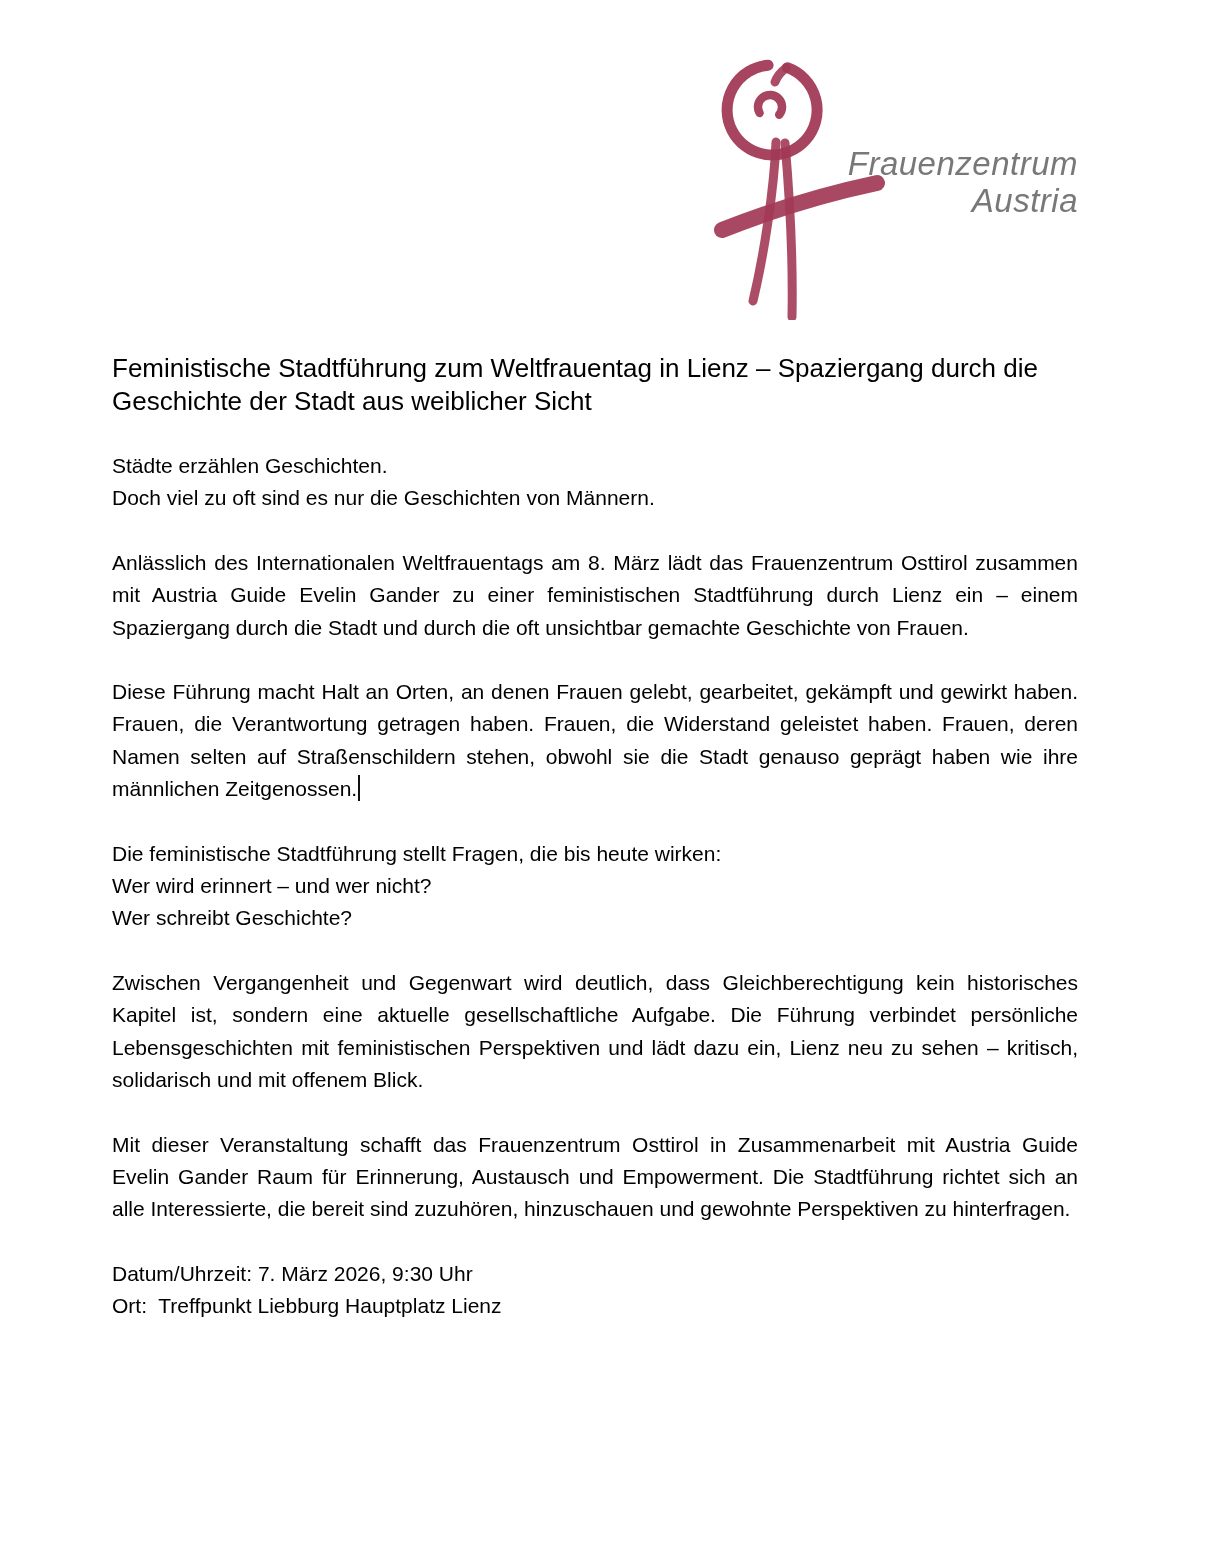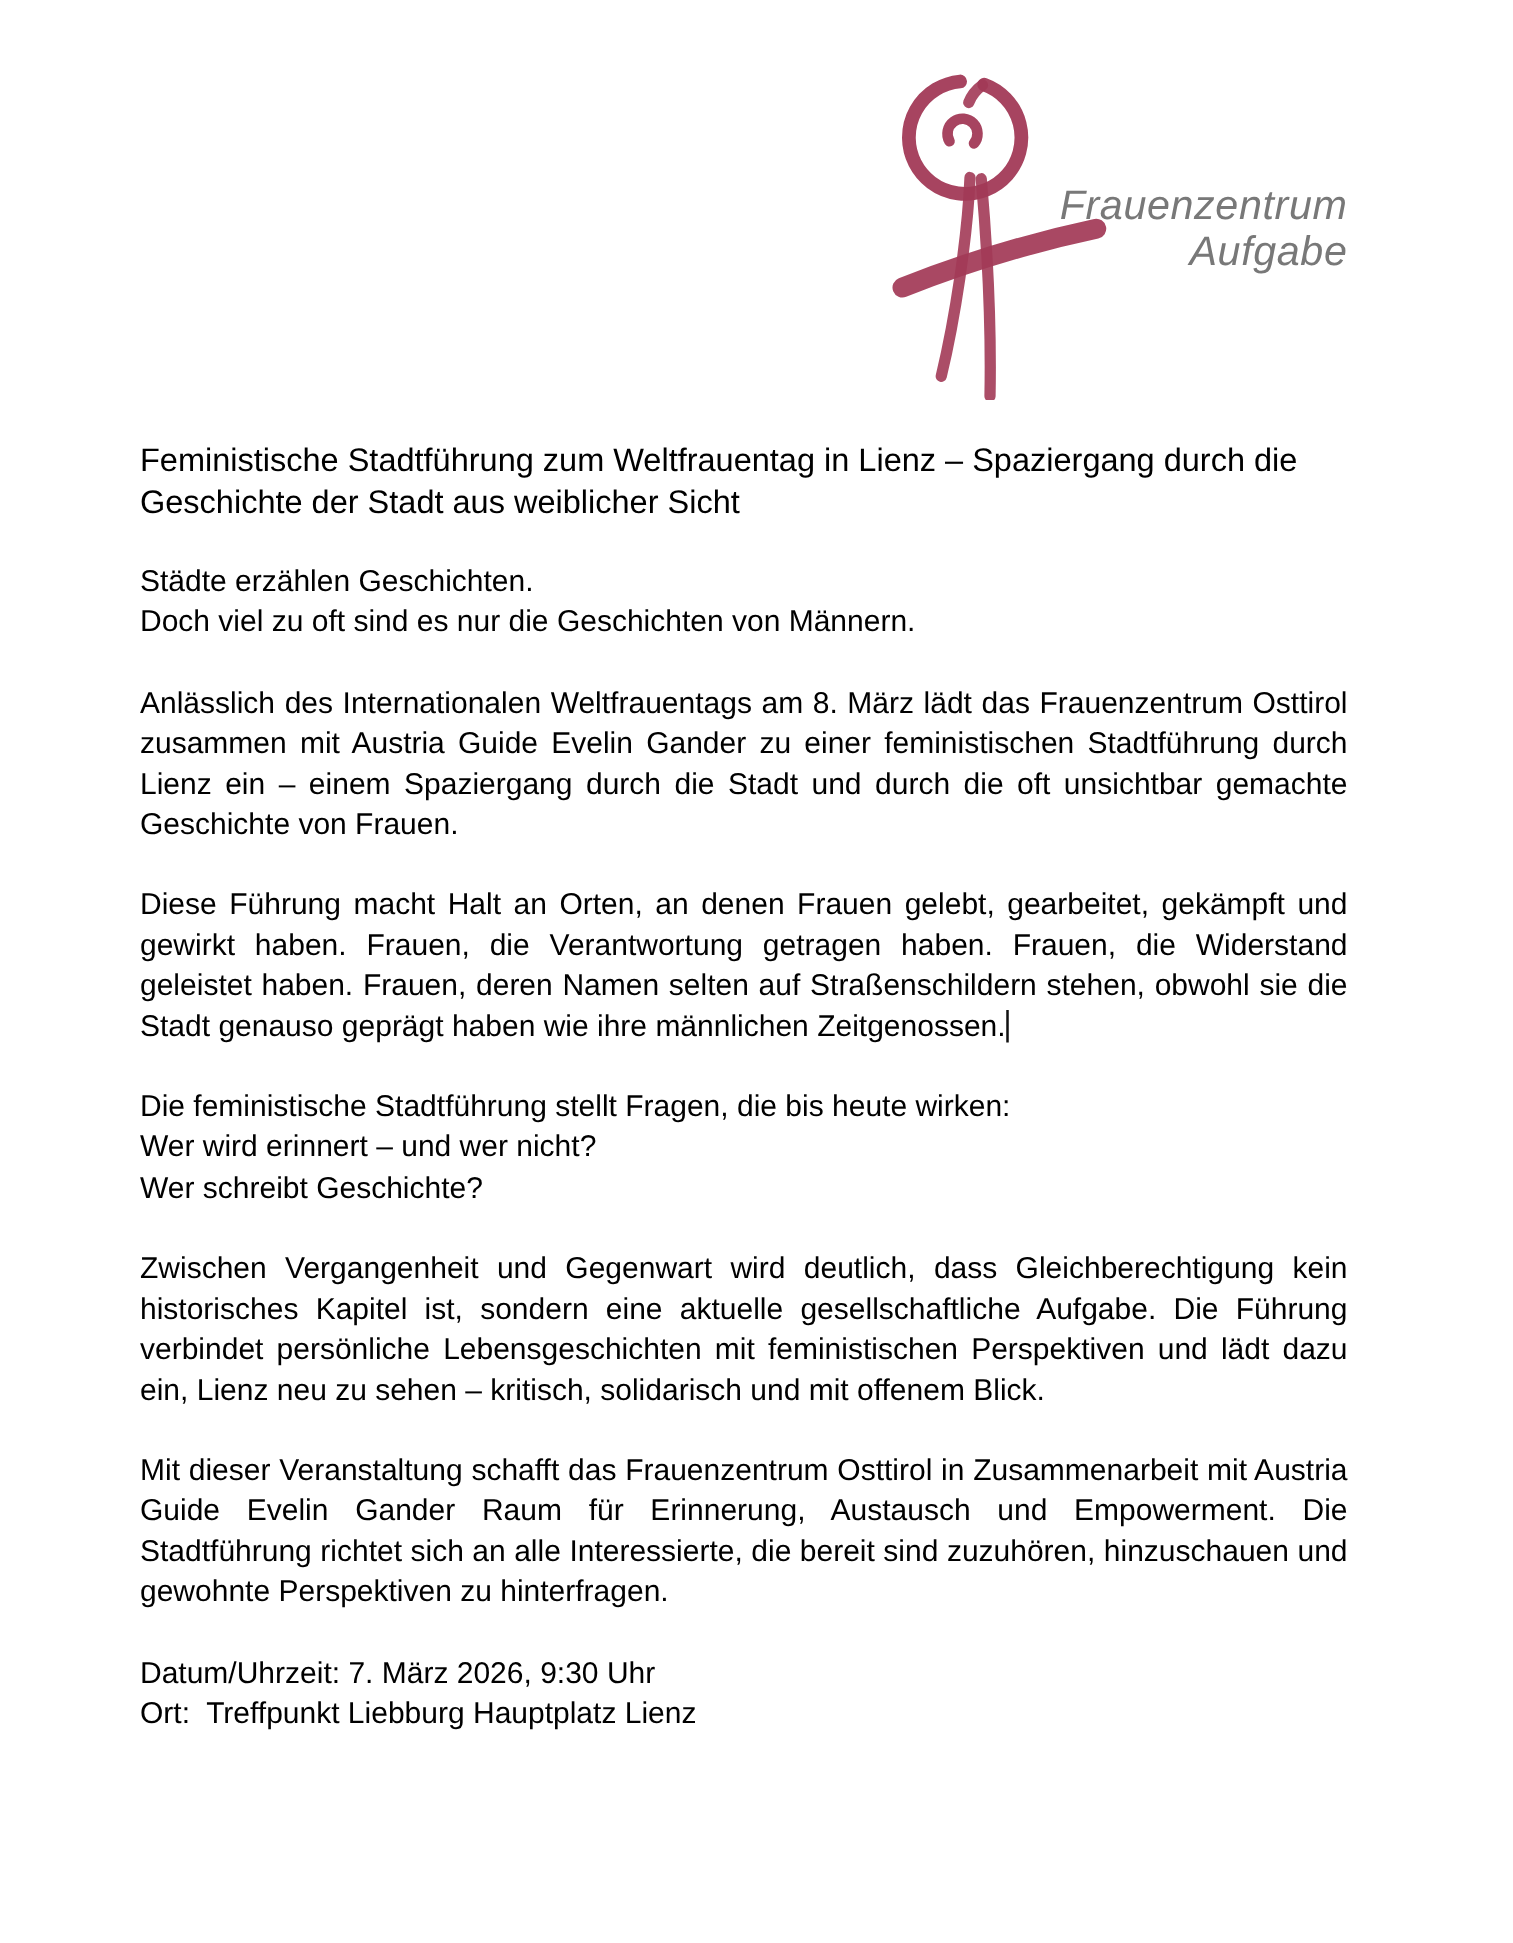--- a/index.html
+++ b/index.html
@@ -44,21 +44,21 @@
     width: 966px;
   }
   .doc-title {
     font-size: 26px;
     font-weight: 400;
     line-height: 33px;
     margin: 0 0 32px 0;
     white-space: pre-wrap;
   }
   .para {
-    font-size: 24px;
+    font-size: 21px;
     line-height: 32.4px;
     margin: 0 0 32px 0;
     white-space: pre-wrap;
   }
   .para.justify { text-align: justify; }
   .para.extra-gap { margin-top: 27px; }
   .b { font-weight: 400; }
   .caret {
     display: inline-block;
     width: 2px;
@@ -80,21 +80,21 @@
 
     <path class="sym-stroke" d="M 79.6 63 A 12 12 0 1 1 99.2 64.7" stroke-width="8.5" stroke-linecap="round" opacity="0.95" stroke="#a23a57"></path>
 
     <path class="sym-stroke" d="M 96 92 C 94 140 84 205 73 251" stroke-width="9" stroke-linecap="round" opacity="0.9" stroke="#a23a57"></path>
     <path class="sym-stroke" d="M 105 93 C 110 150 113 215 112 267" stroke-width="9" stroke-linecap="round" opacity="0.9" stroke="#a23a57"></path>
 
     <path class="sym-stroke" d="M 42 180 C 95 159 150 143 197 133" stroke-width="16" stroke-linecap="round" opacity="0.93" stroke="#a23a57"></path>
   </svg>
   <div class="logo-text" style="color: rgb(120, 120, 120);">
     <div>Frauenzentrum</div>
-    <div>Aufgabe</div>
+    <div>Austria</div>
   </div>
 </div>
 
 <div class="content">
   <h1 class="doc-title">Feministische Stadtführung zum Weltfrauentag in Lienz – Spaziergang durch die Geschichte der Stadt aus weiblicher Sicht</h1>
   <div>
       <p class="para left"><span>Städte erzählen Geschichten.
 Doch viel zu oft sind es nur die Geschichten von Männern.</span></p>
       <p class="para justify"><span>Anlässlich des </span><span class="b">Internationalen Weltfrauentags am 8. März</span><span> lädt das </span><span class="b">Frauenzentrum Osttirol zusammen mit Austria Guide Evelin Gander</span><span> zu einer </span><span class="b">feministischen Stadtführung durch Lienz</span><span> ein – einem Spaziergang durch die Stadt und durch die oft unsichtbar gemachte Geschichte von Frauen.</span></p>
       <p class="para justify"><span>Diese Führung macht Halt an Orten, an denen Frauen gelebt, gearbeitet, gekämpft und gewirkt haben. Frauen, die Verantwortung getragen haben. Frauen, die Widerstand geleistet haben. Frauen, deren Namen selten auf Straßenschildern stehen, obwohl sie die Stadt genauso geprägt haben wie ihre männlichen Zeitgenossen.</span><span class="caret"></span></p>

